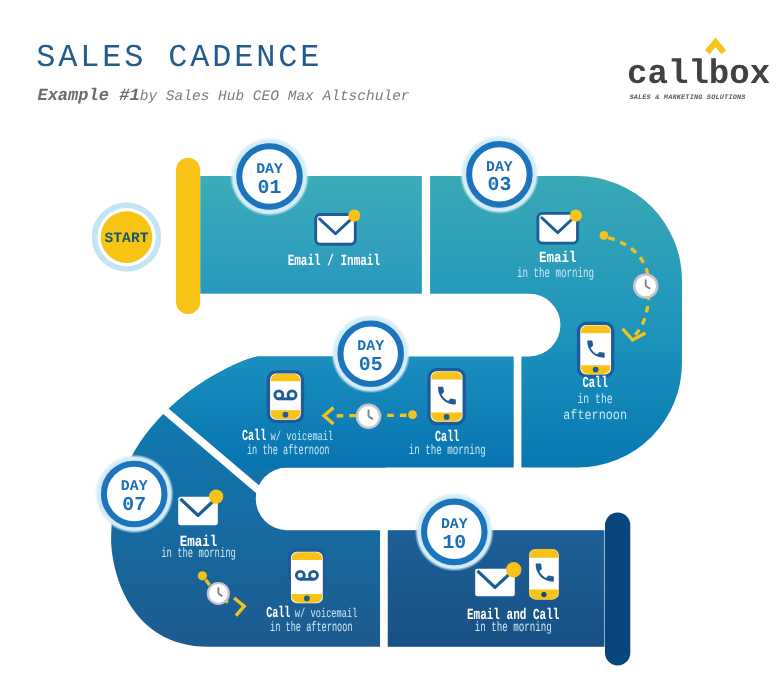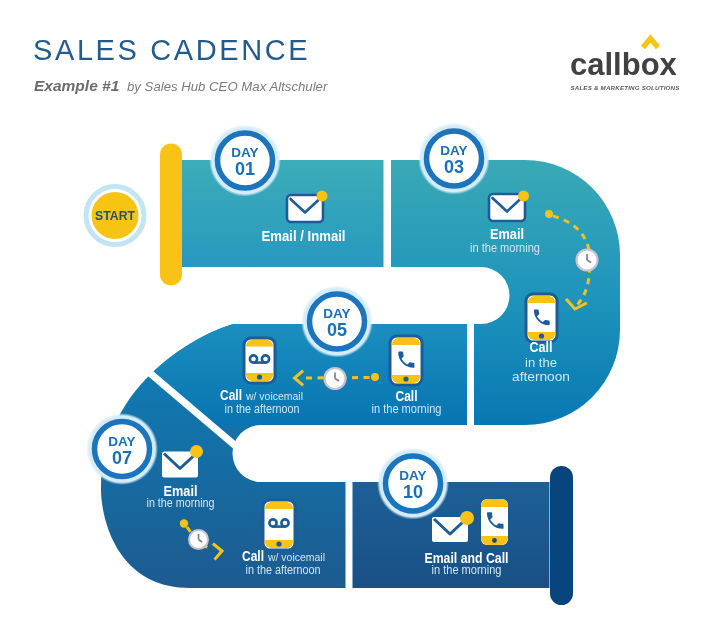--- a/index.html
+++ b/index.html
@@ -1,16 +1,16 @@
 <!DOCTYPE html>
 <html><head>
 <meta charset="utf-8">
 <style>
   html,body{margin:0;padding:0;background:#ffffff;}
-  #stage{position:relative;width:705px;height:631px;font-family:Liberation Sans, sans-serif;}
+  #stage{position:relative;width:705px;height:631px;font-family:Liberation Mono, monospace;}
   svg{display:block;}
 </style>
 </head>
 <body>
 <div id="stage">
 <svg width="705" height="631" viewBox="0 0 705 631" xmlns="http://www.w3.org/2000/svg">
 <defs>
   <linearGradient id="gA" x1="0" y1="160" x2="0" y2="267" gradientUnits="userSpaceOnUse">
     <stop offset="0" stop-color="#3CADB8"></stop>
           <stop offset="1" stop-color="#2898BF"></stop>

